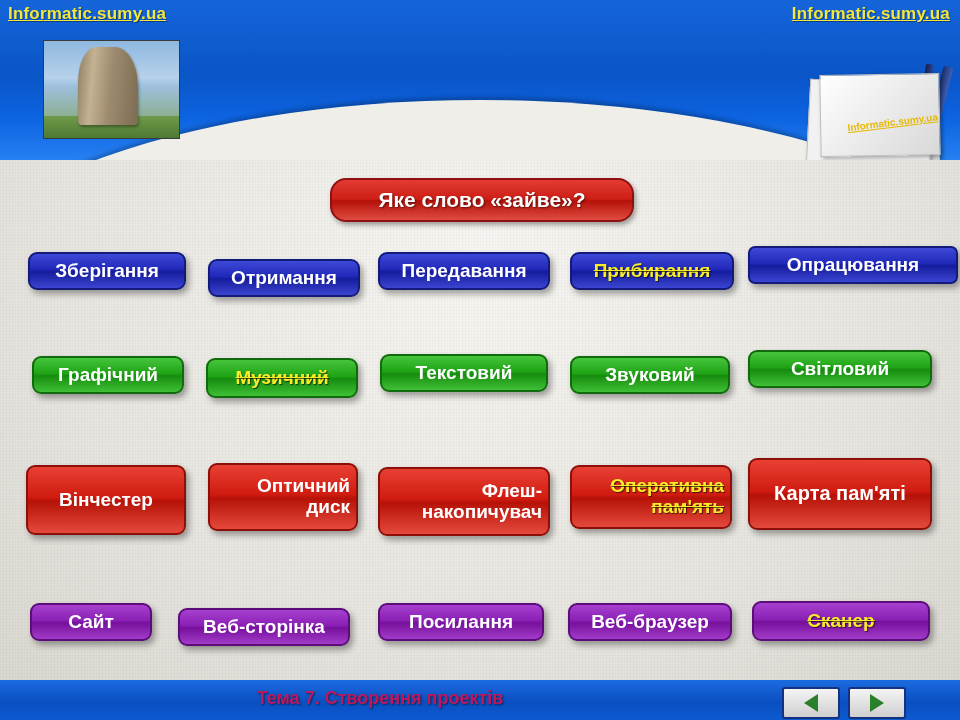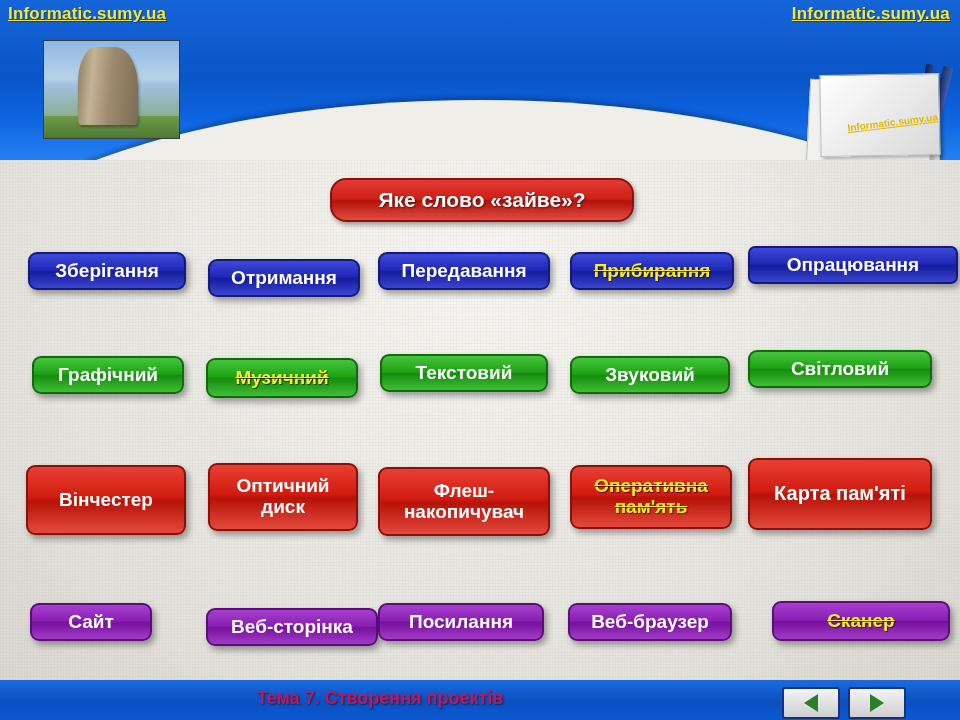--- a/index.html
+++ b/index.html
@@ -92,21 +92,21 @@
     background:linear-gradient(180deg,#e33b32 0%,#cc1f16 48%,#b41109 52%,#e04b40 100%);
     box-shadow:2px 3px 5px rgba(0,0,0,.35);
     display:flex;align-items:center;justify-content:center;
     color:#fff;font-size:21px;font-weight:bold;
     text-shadow:1px 1px 2px rgba(0,0,0,.5);
   }
   .row{position:absolute;left:0;width:960px;display:block;}
   .cell{
     position:absolute;
     border-radius:9px;
-    display:flex;align-items:center;justify-content:center;text-align:center;
+    display:flex;align-items:center;justify-content:center;text-align:right;
     font-weight:bold;color:#ffffff;
     box-shadow:3px 4px 6px rgba(0,0,0,.35);
     line-height:1.08;
     padding:0 6px;
     box-sizing:border-box;
   }
   .blue{
     background:linear-gradient(180deg,#3d49d8 0%,#2028b8 46%,#151c9c 52%,#3a44d0 100%);
     border:2px solid #141a7a;
   }
@@ -198,24 +198,24 @@
   <div class="row">
     <div class="cell red t19" style="left:26px;top:305px;width:160px;height:70px;">Вінчестер</div>
     <div class="cell red t19" style="left:208px;top:303px;width:150px;height:68px;">Оптичний диск</div>
     <div class="cell red t19" style="left:378px;top:307px;width:172px;height:69px;">Флеш-накопичувач</div>
     <div class="cell red t19 strike" style="left:570px;top:305px;width:162px;height:64px;">Оперативна пам'ять</div>
     <div class="cell red t20" style="left:748px;top:298px;width:184px;height:72px;">Карта пам'яті</div>
   </div>
 
   <div class="row">
     <div class="cell purple t19" style="left:30px;top:443px;width:122px;height:38px;">Сайт</div>
-    <div class="cell purple t19" style="left:178px;top:448px;width:172px;height:38px;margin-left:28px;">Веб-сторінка</div>
+    <div class="cell purple t19" style="left:178px;top:448px;width:172px;height:38px;">Веб-сторінка</div>
     <div class="cell purple t19" style="left:378px;top:443px;width:166px;height:38px;">Посилання</div>
     <div class="cell purple t19" style="left:568px;top:443px;width:164px;height:38px;">Веб-браузер</div>
-    <div class="cell purple t19 strike" style="left:772px;top:441px;width:178px;height:40px;">Сканер</div>
+    <div class="cell purple t19 strike" style="left:752px;top:441px;width:178px;height:40px;">Сканер</div>
   </div>
 </div>
 
 <div class="footer"></div>
 <div class="footer-text">Тема 7. Створення проектів</div>
 <div class="navbtn nav-prev">
   <span class="tri tri-l"></span>
 </div>
 <div class="navbtn nav-next">
   <span class="tri tri-r"></span>

